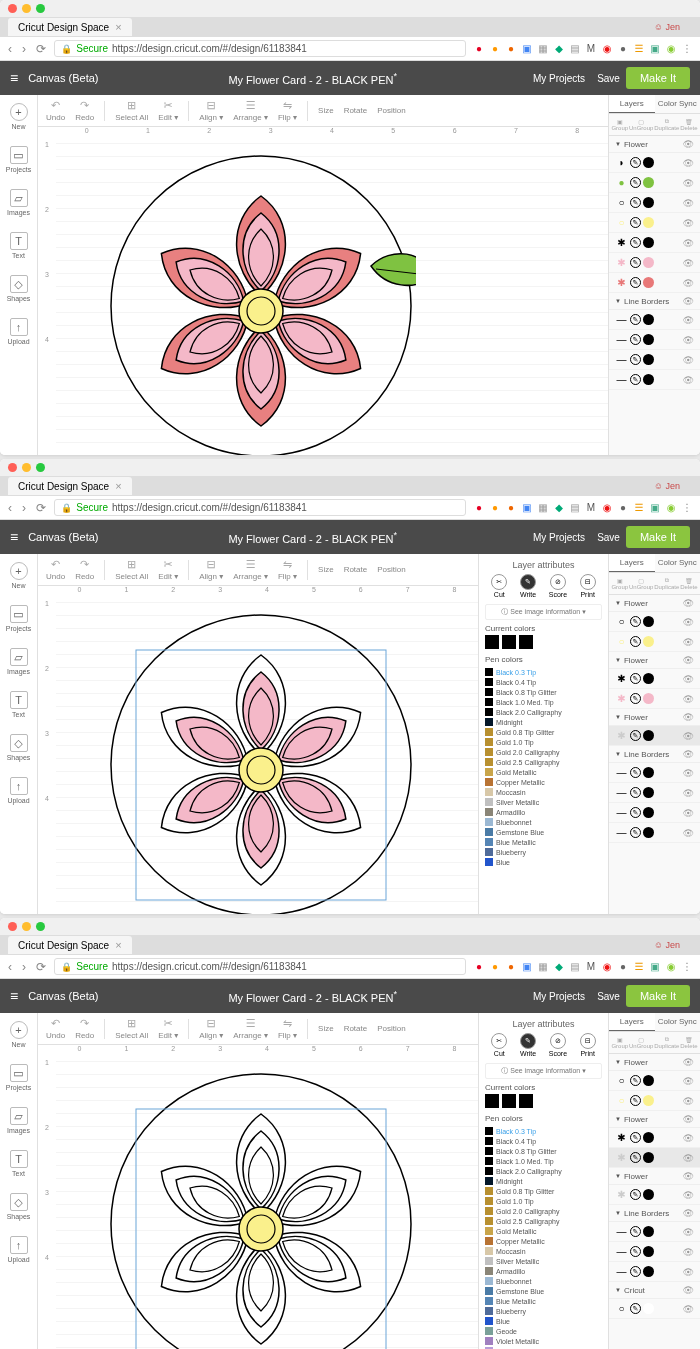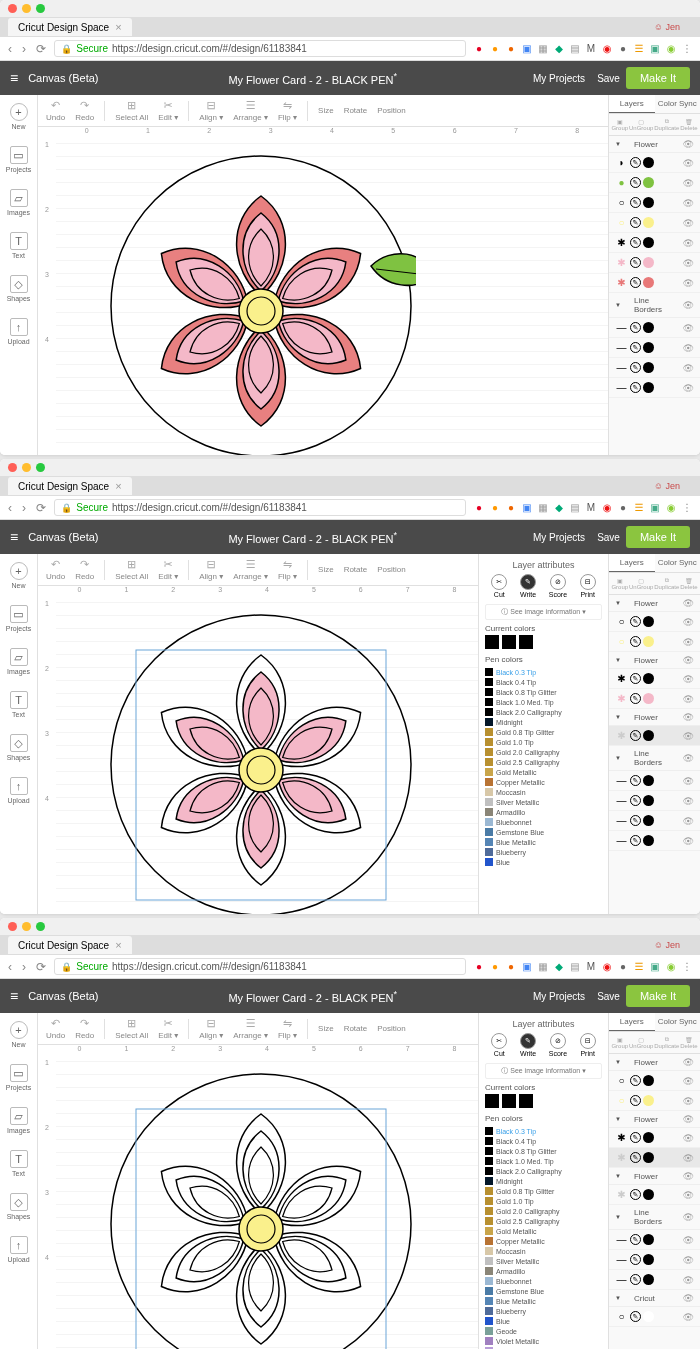--- a/index.html
+++ b/index.html
@@ -54,21 +54,21 @@
 .pen{display:flex;align-items:center;gap:3px;font-size:7px;color:#555;padding:1px 0}
 .pen.sel{color:#3aa0e8}
 .psw{width:8px;height:8px;flex-shrink:0}
 .rightbar{width:92px;background:#f9f9f9;border-left:1px solid #e0e0e0;display:flex;flex-direction:column}
 .rtabs{display:flex;font-size:8px;color:#666;border-bottom:1px solid #e0e0e0}
 .rtab{flex:1;text-align:center;padding:4px 2px}
 .rtab.act{background:#fff;border-bottom:1px solid #666}
 .ract{display:flex;justify-content:space-around;padding:4px 2px;font-size:6px;color:#aaa;border-bottom:1px solid #e0e0e0}
 .ra{display:flex;flex-direction:column;align-items:center}
 .layers{flex:1;overflow-y:auto}
-.lgroup{padding:3px 6px;font-size:8px;color:#555;display:flex;align-items:center;gap:13px;border-bottom:1px solid #eee}
+.lgroup{padding:3px 6px;font-size:8px;color:#555;display:flex;align-items:center;gap:3px;border-bottom:1px solid #eee}
 .tri{font-size:6px}
 .eye{margin-left:auto;color:#999;font-size:9px}
 .layer{padding:3px 6px;display:flex;align-items:center;gap:2px;border-bottom:1px solid #f0f0f0}
 .layer.sel{background:#e8e8e8}
 .lthumb{width:13px;height:13px;display:flex;align-items:center;justify-content:center;font-size:10px}
 .lcirc{width:11px;height:11px;border-radius:50%;border:1px solid #000;display:flex;align-items:center;justify-content:center;font-size:7px}
 .ldot{width:11px;height:11px;border-radius:50%}
 </style>
 </head>
 <body>

